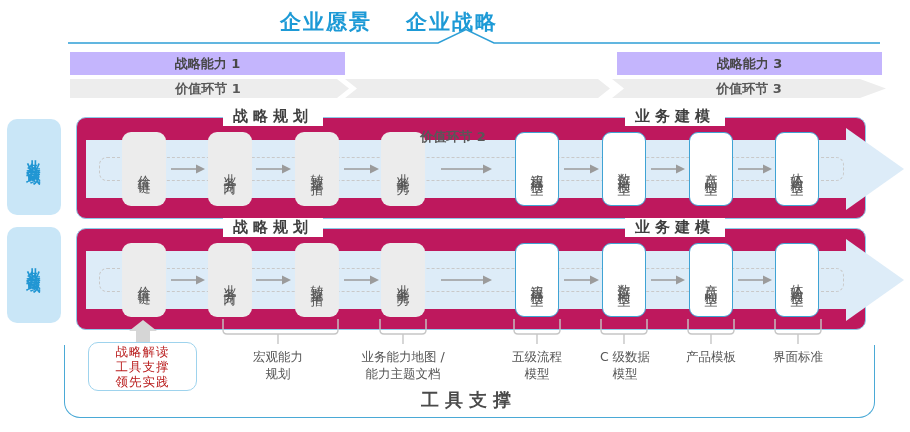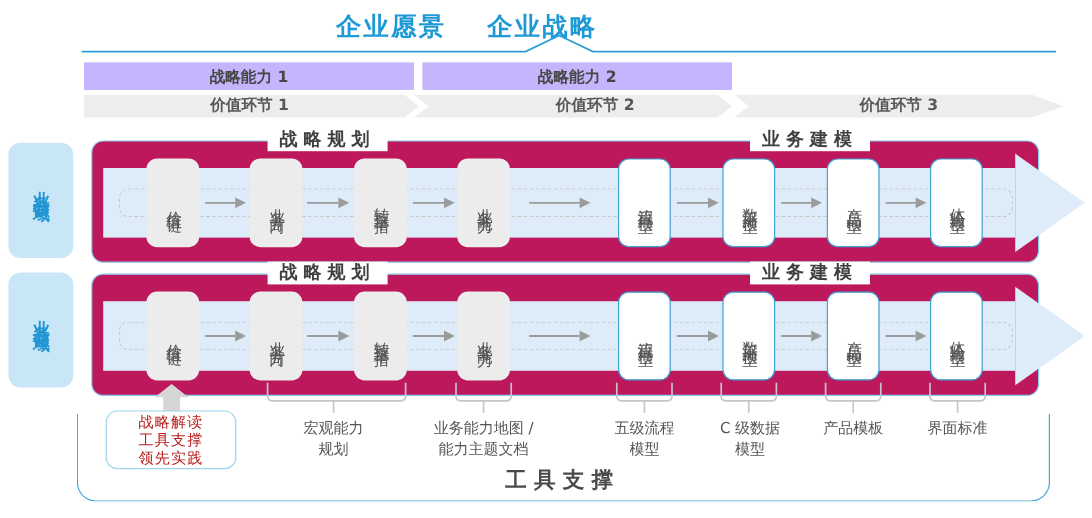--- a/index.html
+++ b/index.html
@@ -67,26 +67,26 @@
 <div class="canvas">
 
   <div class="abs title-row">
     <span>企业愿景</span>
     <span>企业战略</span>
   </div>
 
   <div class="abs cap-seg" style="left:70px;width:275px;">
     <span>战略能力 1</span>
   </div>
-  <div class="abs cap-seg" style="left:352px;width:258px;">
-    <span>战略能力 2</span>
+  <div class="abs cap-seg" style="left:617px;width:265px;">
+    <span>战略能力 3</span>
   </div>
 
   <div class="abs val-label" style="left:208px;">价值环节 1</div>
-  <div class="abs val-label" style="left:496px;">价值环节 2</div>
+  <div class="abs val-label" style="left:453px;margin-top:48px;">价值环节 2</div>
   <div class="abs val-label" style="left:749px;">价值环节 3</div>
 
   <div class="abs domain" style="top:119px;">
     <span>业务领域 1</span>
   </div>
   <div class="abs domain" style="top:227px;">
     <span>业务领域 2</span>
   </div>
 
   <div class="abs lane" style="top:117px;">

